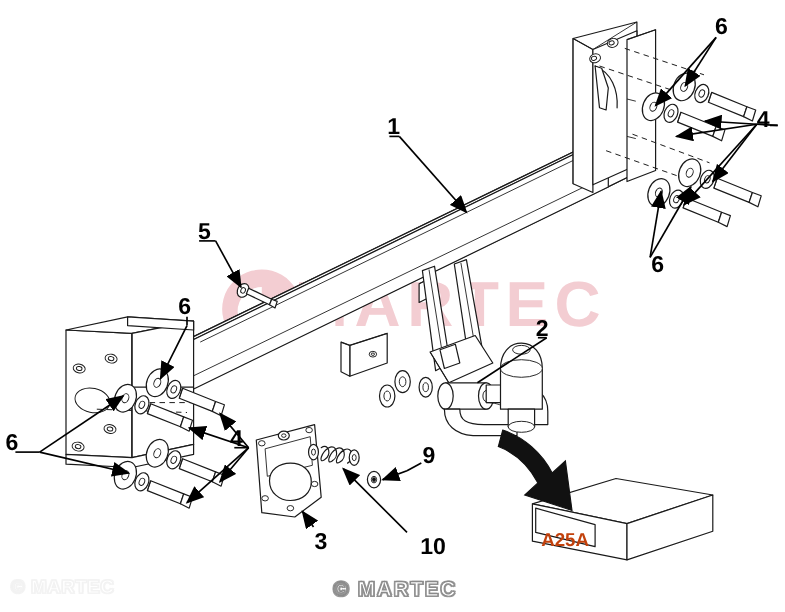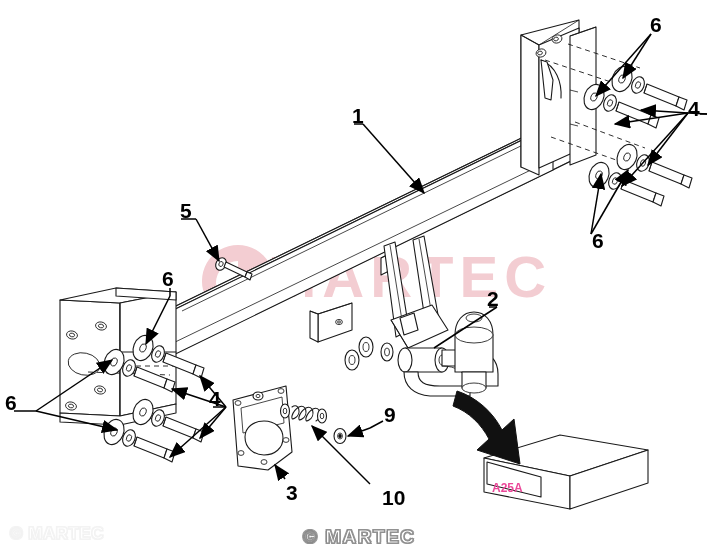--- a/index.html
+++ b/index.html
@@ -60,22 +60,22 @@
       -1px -1px 0 #f4f4f4,
        1px -1px 0 #f4f4f4,
       -1px  1px 0 #f4f4f4,
        1px  1px 0 #f4f4f4;
     white-space: nowrap;
   }
   .label-box-text {
     position: absolute;
     font-family: "Liberation Sans", sans-serif;
     font-weight: bold;
-    font-size: 12px;
-    color: #ec4899;
+    font-size: 17px;
+    color: #c2410c;
     white-space: nowrap;
   }
   .wm-text {
     position: absolute;
     font-family: "Liberation Sans", sans-serif;
     font-weight: bold;
     font-size: 58px;
     letter-spacing: 6px;
     color: #f3cdd2;
     white-space: nowrap;

